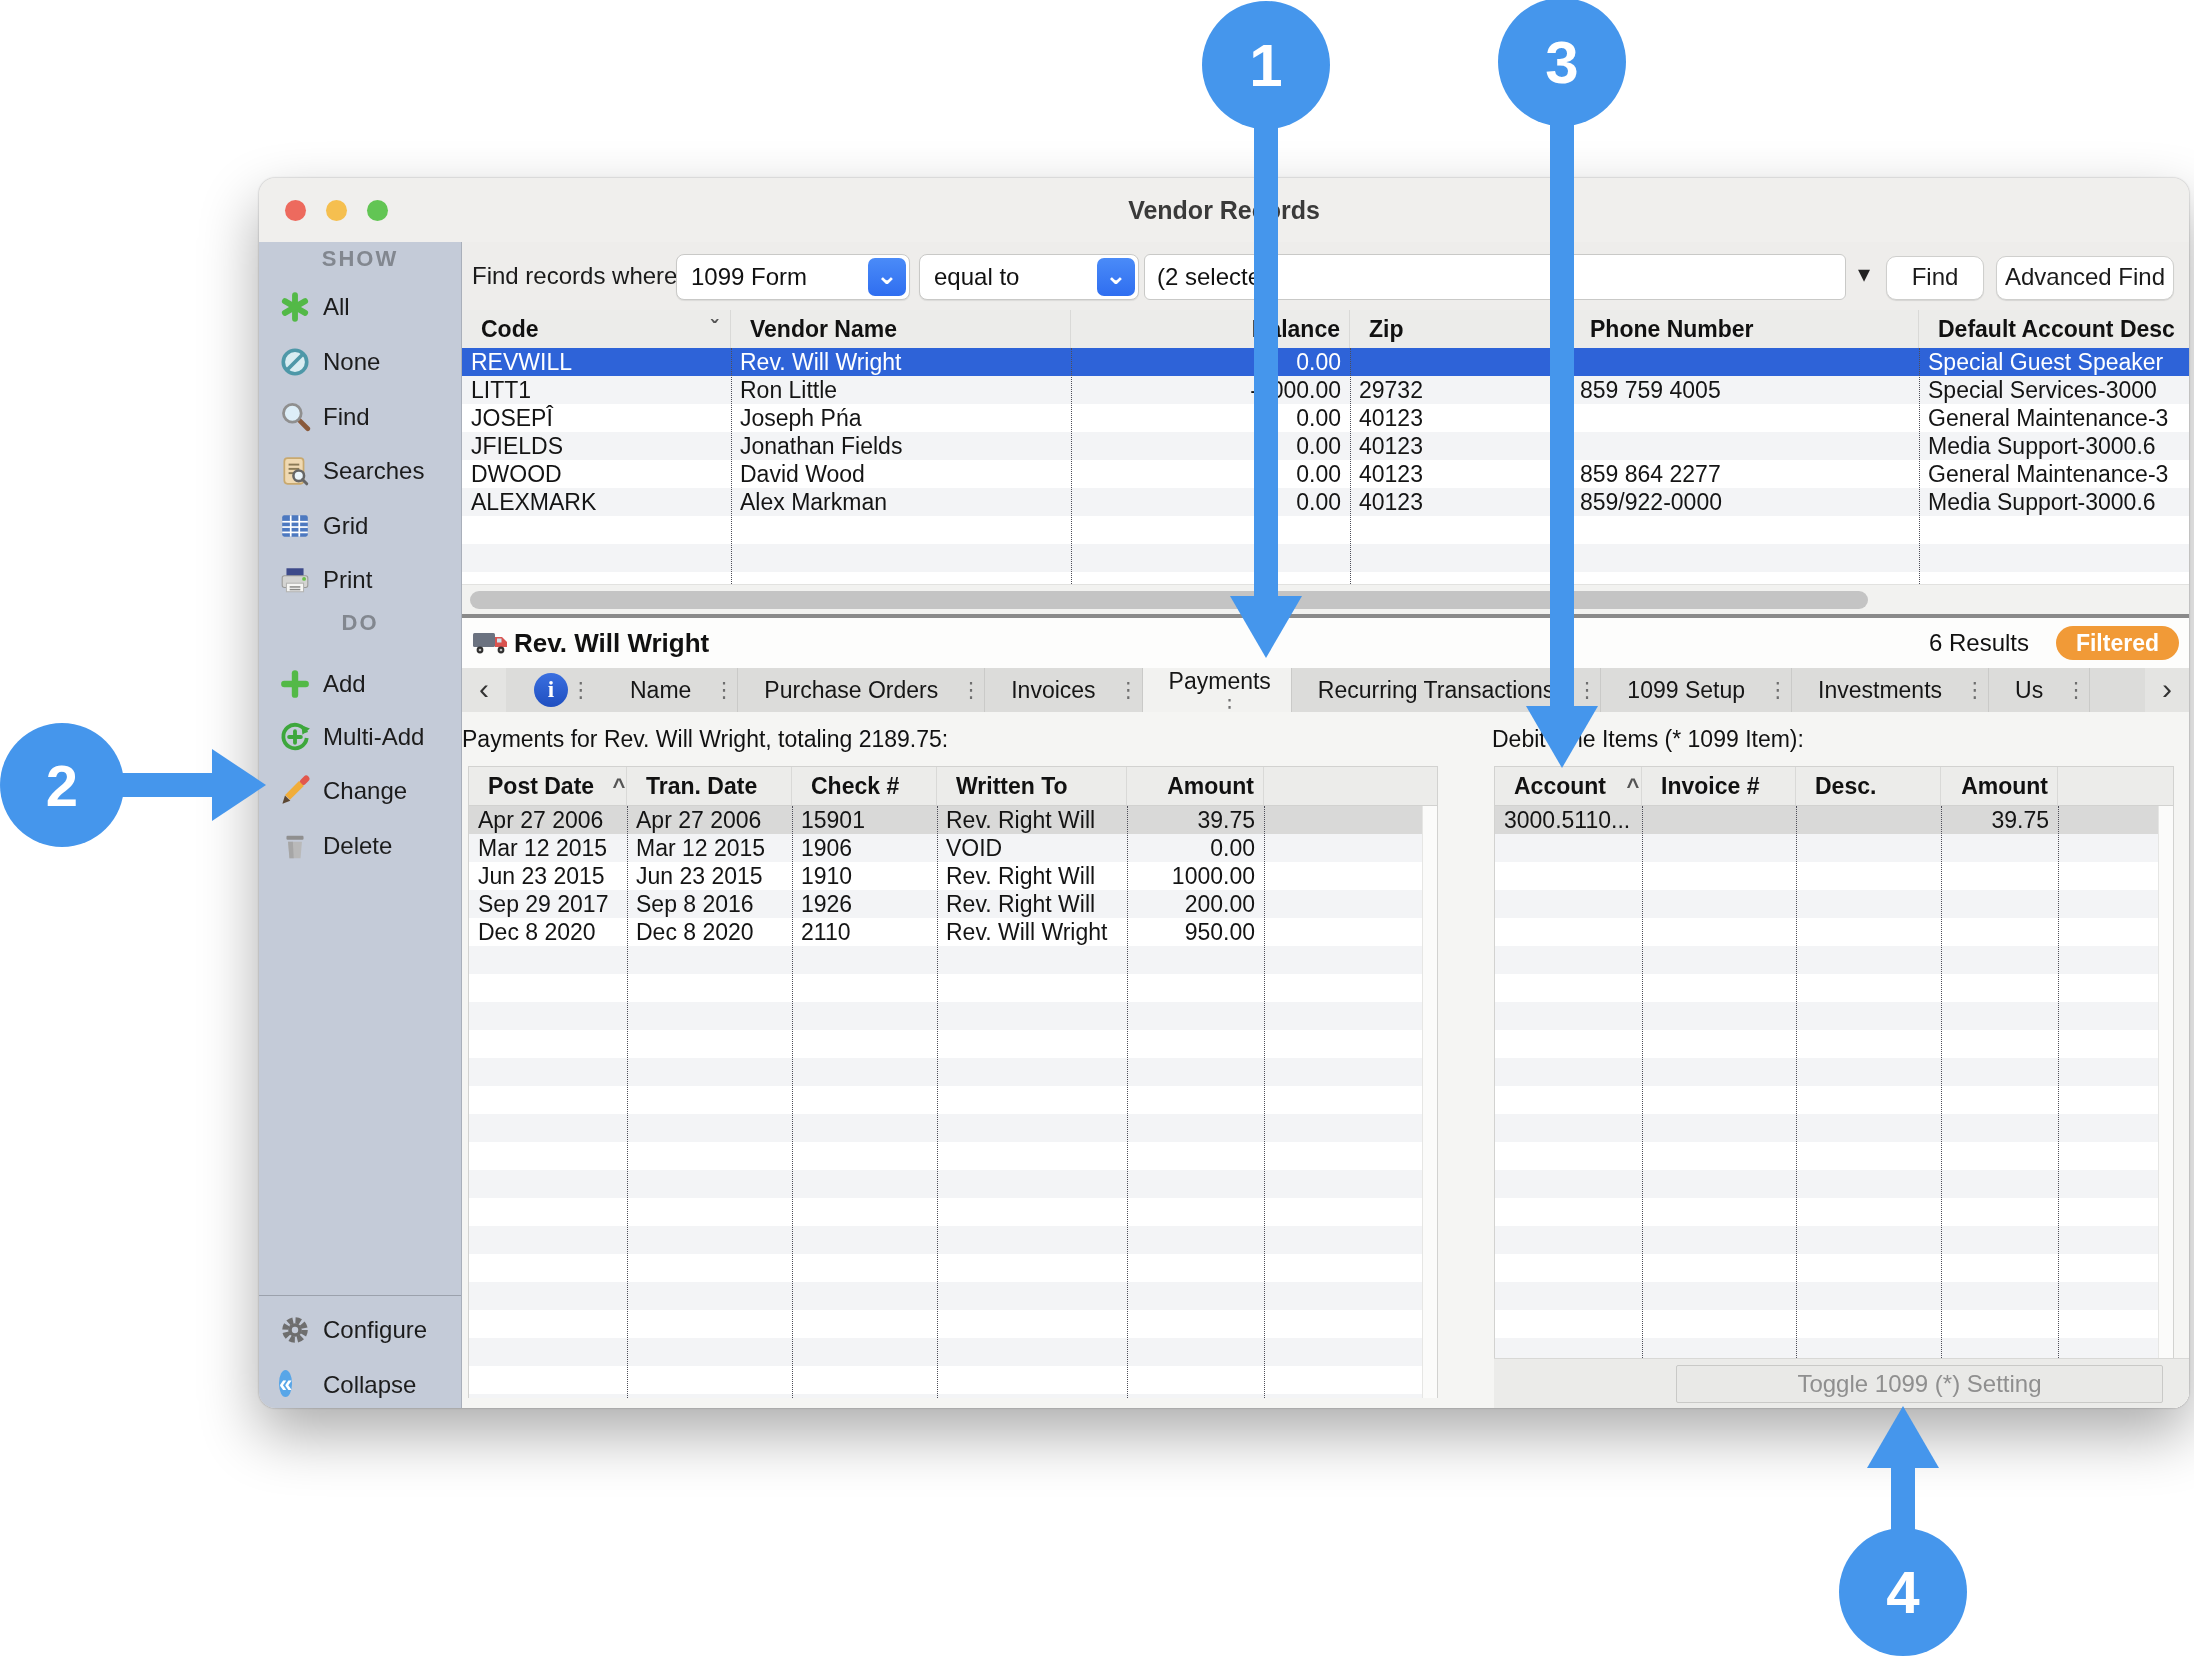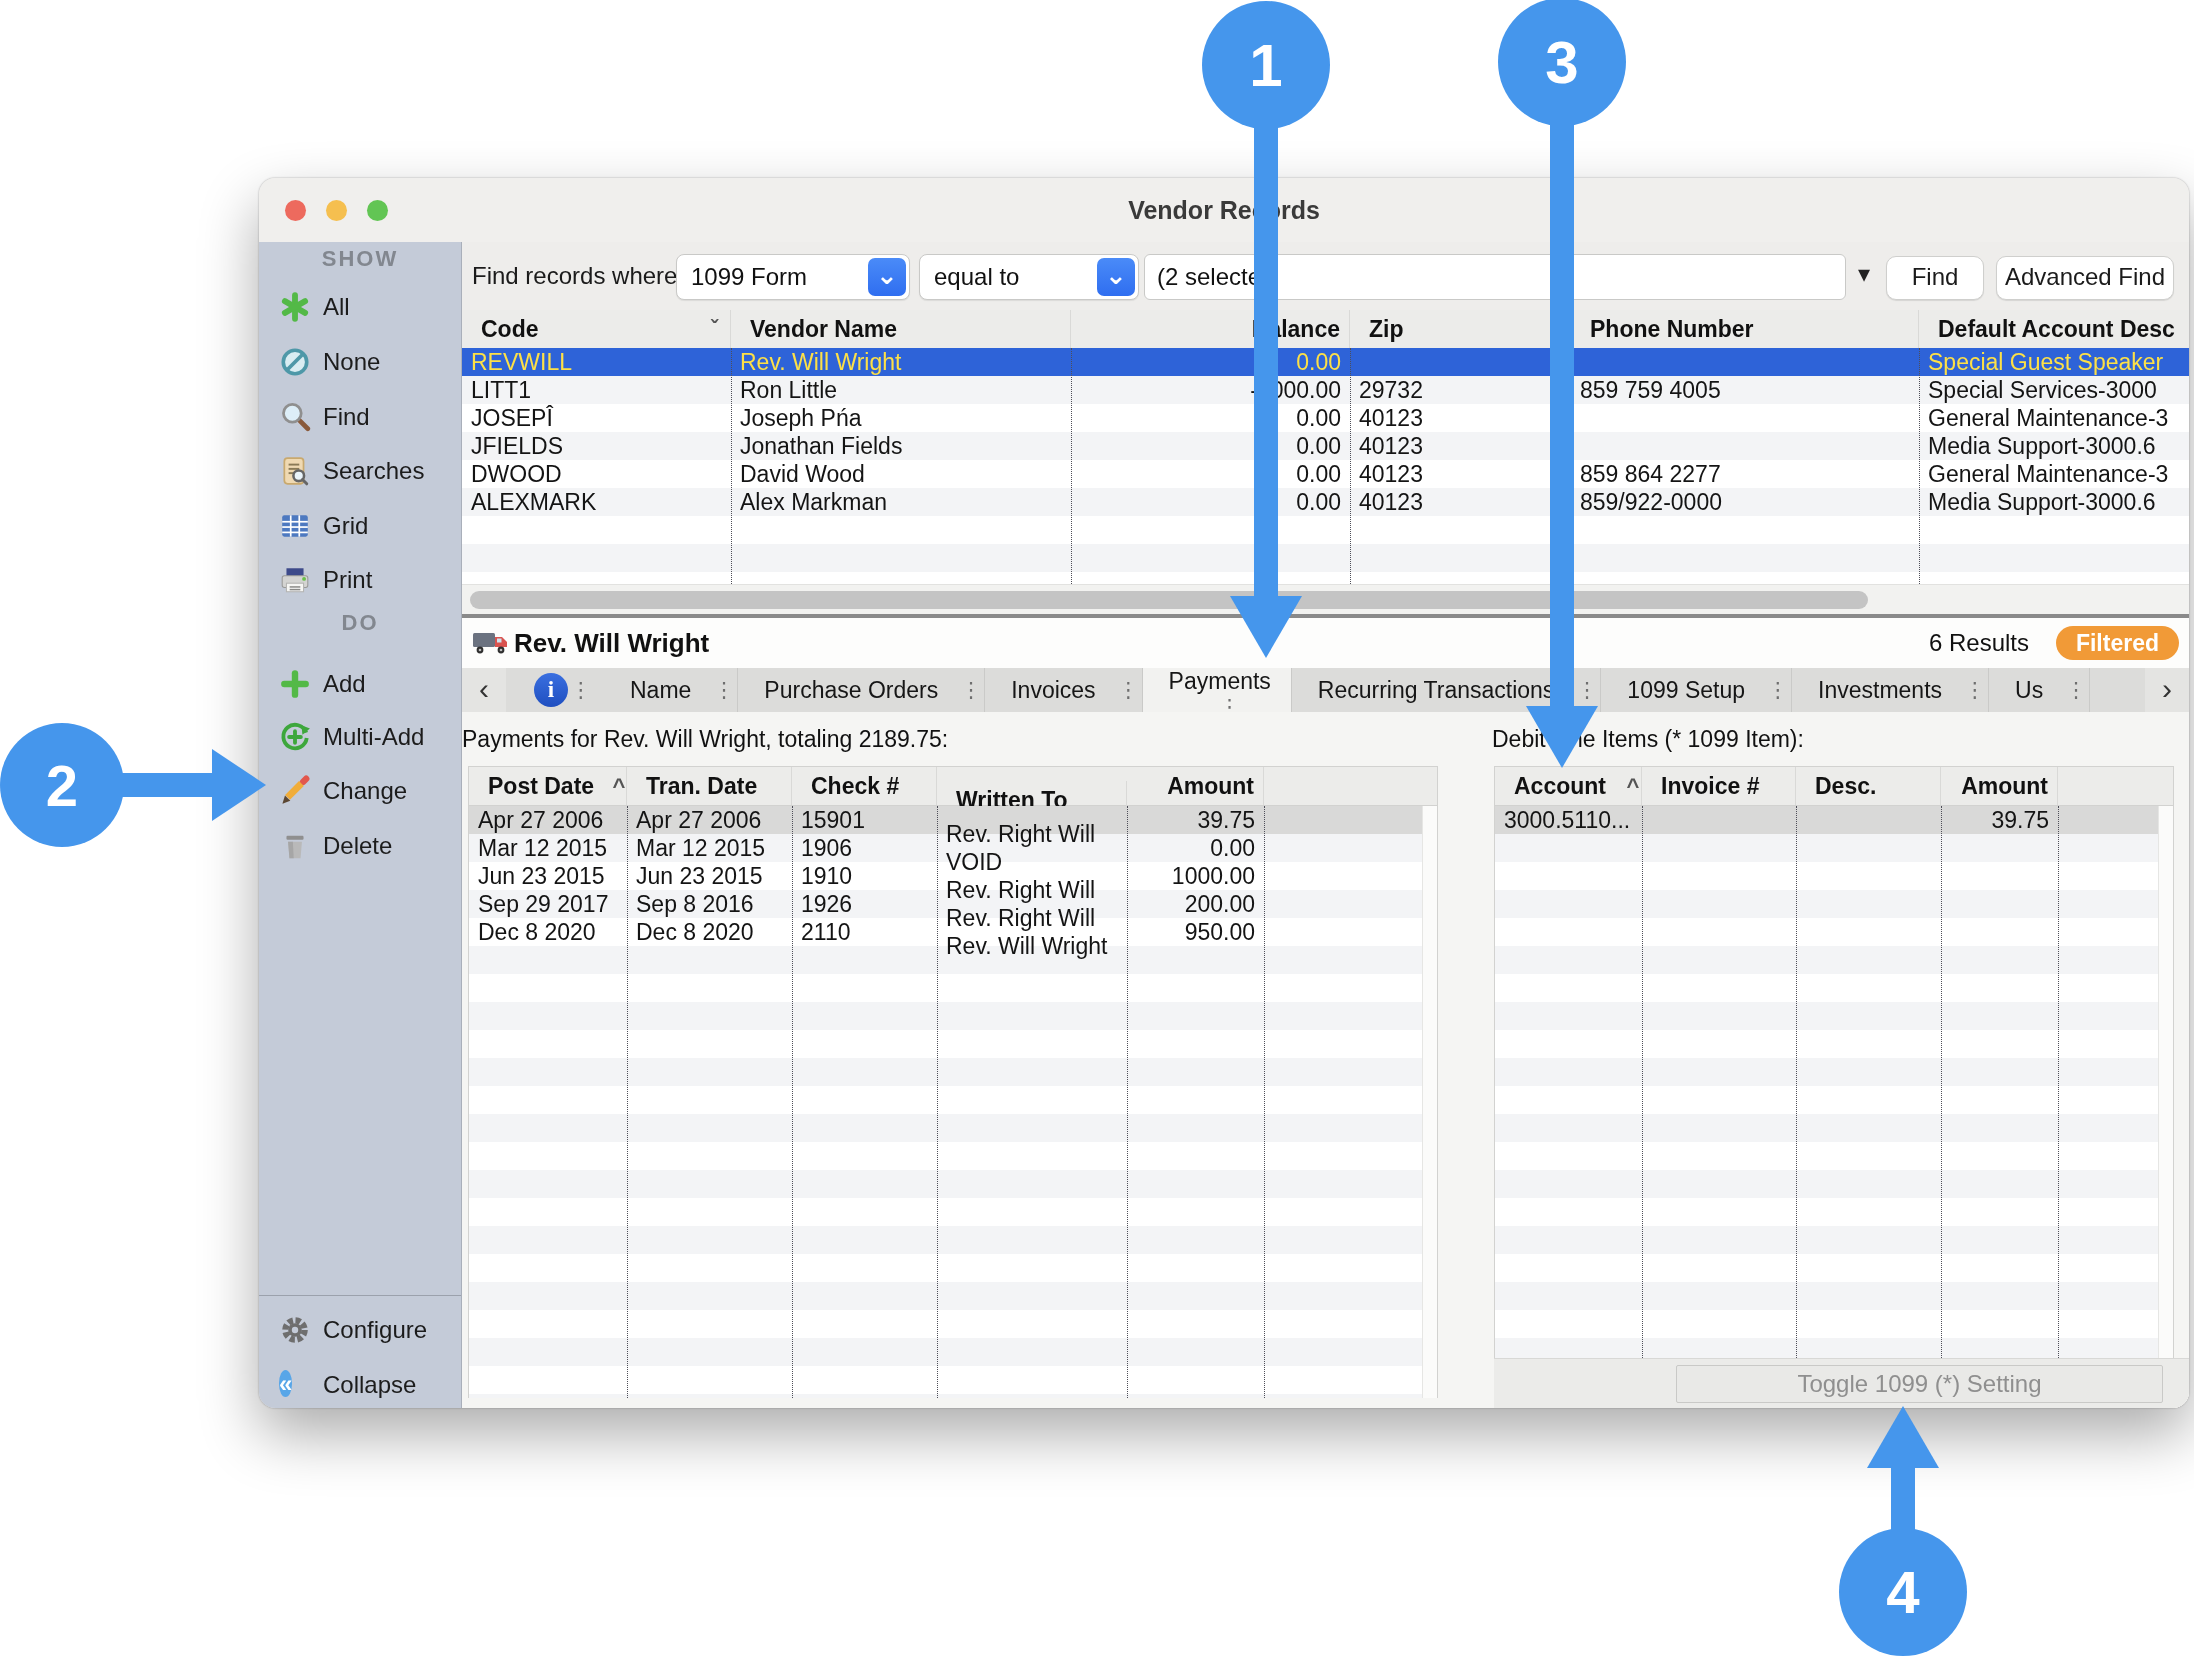--- a/index.html
+++ b/index.html
@@ -42,21 +42,21 @@
        box-shadow:0 1px 1px rgba(0,0,0,.1);text-align:center;line-height:40px;font-size:24px;color:#1b1b1b;}
   
   .vhead{position:absolute;left:0;top:68px;width:100%;height:38px;background:#ececea;border-bottom:1px solid #cfcfcd;display:flex;}
   .hcell{position:relative;height:38px;line-height:38px;font-weight:bold;font-size:23px;color:#111;
          padding-left:19px;box-sizing:border-box;border-right:1px solid #d9d9d7;white-space:nowrap;overflow:hidden;}
   .hcell.right{text-align:right;padding-right:9px;}
   .sortglyph{color:#555;font-weight:bold;font-size:22px;}
   .vbody{position:absolute;left:0;top:106px;width:100%;height:236px;
          background:repeating-linear-gradient(to bottom,#ffffff 0 28px,#f3f4f6 28px 56px);}
   .trow{display:flex;height:28px;}
-  .trow.selected{background:#2e63d8;color:#fde047;}
+  .trow.selected{background:#2e63d8;color:#ffffff;}
   .trow.hl{background:#d9d9d8;}
   .tcell{height:28px;line-height:28px;font-size:23px;padding-left:9px;box-sizing:border-box;
          white-space:nowrap;overflow:hidden;}
   .tcell.right{text-align:right;padding-right:9px;}
   .colline{position:absolute;top:0;bottom:0;width:0;border-left:1px dotted #4e4e58;}
   .vc1{width:269px;}.vc2{width:340px;}.vc3{width:279px;}.vc4{width:221px;}.vc5{width:348px;}.vc6{flex:1;}
   .hscroll{position:absolute;left:0;top:342px;width:100%;height:30px;background:#f2f2f0;border-top:1px solid #e2e2e0;}
   .hthumb{position:absolute;left:8px;top:6px;width:1398px;height:18px;border-radius:9px;background:#c4c4c4;}
   .big-div{position:absolute;left:0;top:372px;width:100%;height:4px;background:#8a8a8a;}
   
@@ -78,21 +78,21 @@
   .tab.active{background:#f2f2f0;flex-direction:column;}
   .tab .tab-label{font-size:23px;color:#161616;padding-right:20px;}
   .tabdots{width:26px;text-align:center;color:#6e6e6e;font-size:21px;}
   
   .content{position:absolute;left:0;top:470px;width:100%;height:696px;background:#f5f5f3;}
   .sec-title{position:absolute;top:12px;height:30px;line-height:30px;font-size:23px;color:#111;white-space:nowrap;}
   .subtable{position:absolute;top:54px;background:#fff;border:1px solid #d2d2d0;box-sizing:border-box;}
   .sub-head{display:flex;height:38px;background:#ececea;border-bottom:1px solid #d2d2d0;}
   .sub-body{position:relative;background:repeating-linear-gradient(to bottom,#ffffff 0 28px,#f3f4f6 28px 56px);}
   .vtrack{position:absolute;right:0;top:0;bottom:0;width:14px;background:#fbfbfa;border-left:1px solid #e6e6e4;}
-  .pc1{width:158px;}.pc2{width:165px;}.pc3{width:145px;}.pc4{width:190px;margin-top:14px;}.pc5{width:137px;}.pcf{flex:1;}
+  .pc1{width:158px;}.pc2{width:165px;}.pc3{width:145px;}.pc4{width:190px;}.pc5{width:137px;}.pcf{flex:1;}
   .dc1{width:147px;}.dc2{width:154px;}.dc3{width:145px;}.dc4{width:117px;}.dcf{flex:1;}
   .toggle-strip{position:absolute;left:1032px;top:646px;width:695px;height:50px;background:#ebebe9;border-top:1px solid #d8d8d6;}
   .toggle-btn{position:absolute;left:182px;top:6px;width:487px;height:38px;background:#e9e9e7;border:1px solid #c9c9c7;
               border-radius:2px;text-align:center;line-height:36px;font-size:24px;color:#8f8f8f;box-sizing:border-box;}
   
   .co-circle{position:absolute;border-radius:50%;background:#4596ec;color:#fff;display:flex;align-items:center;
              justify-content:center;font-weight:bold;z-index:60;}
   .co-stem{position:absolute;background:#4596ec;z-index:60;}
   .co-head{position:absolute;width:0;height:0;z-index:60;}
 </style>

